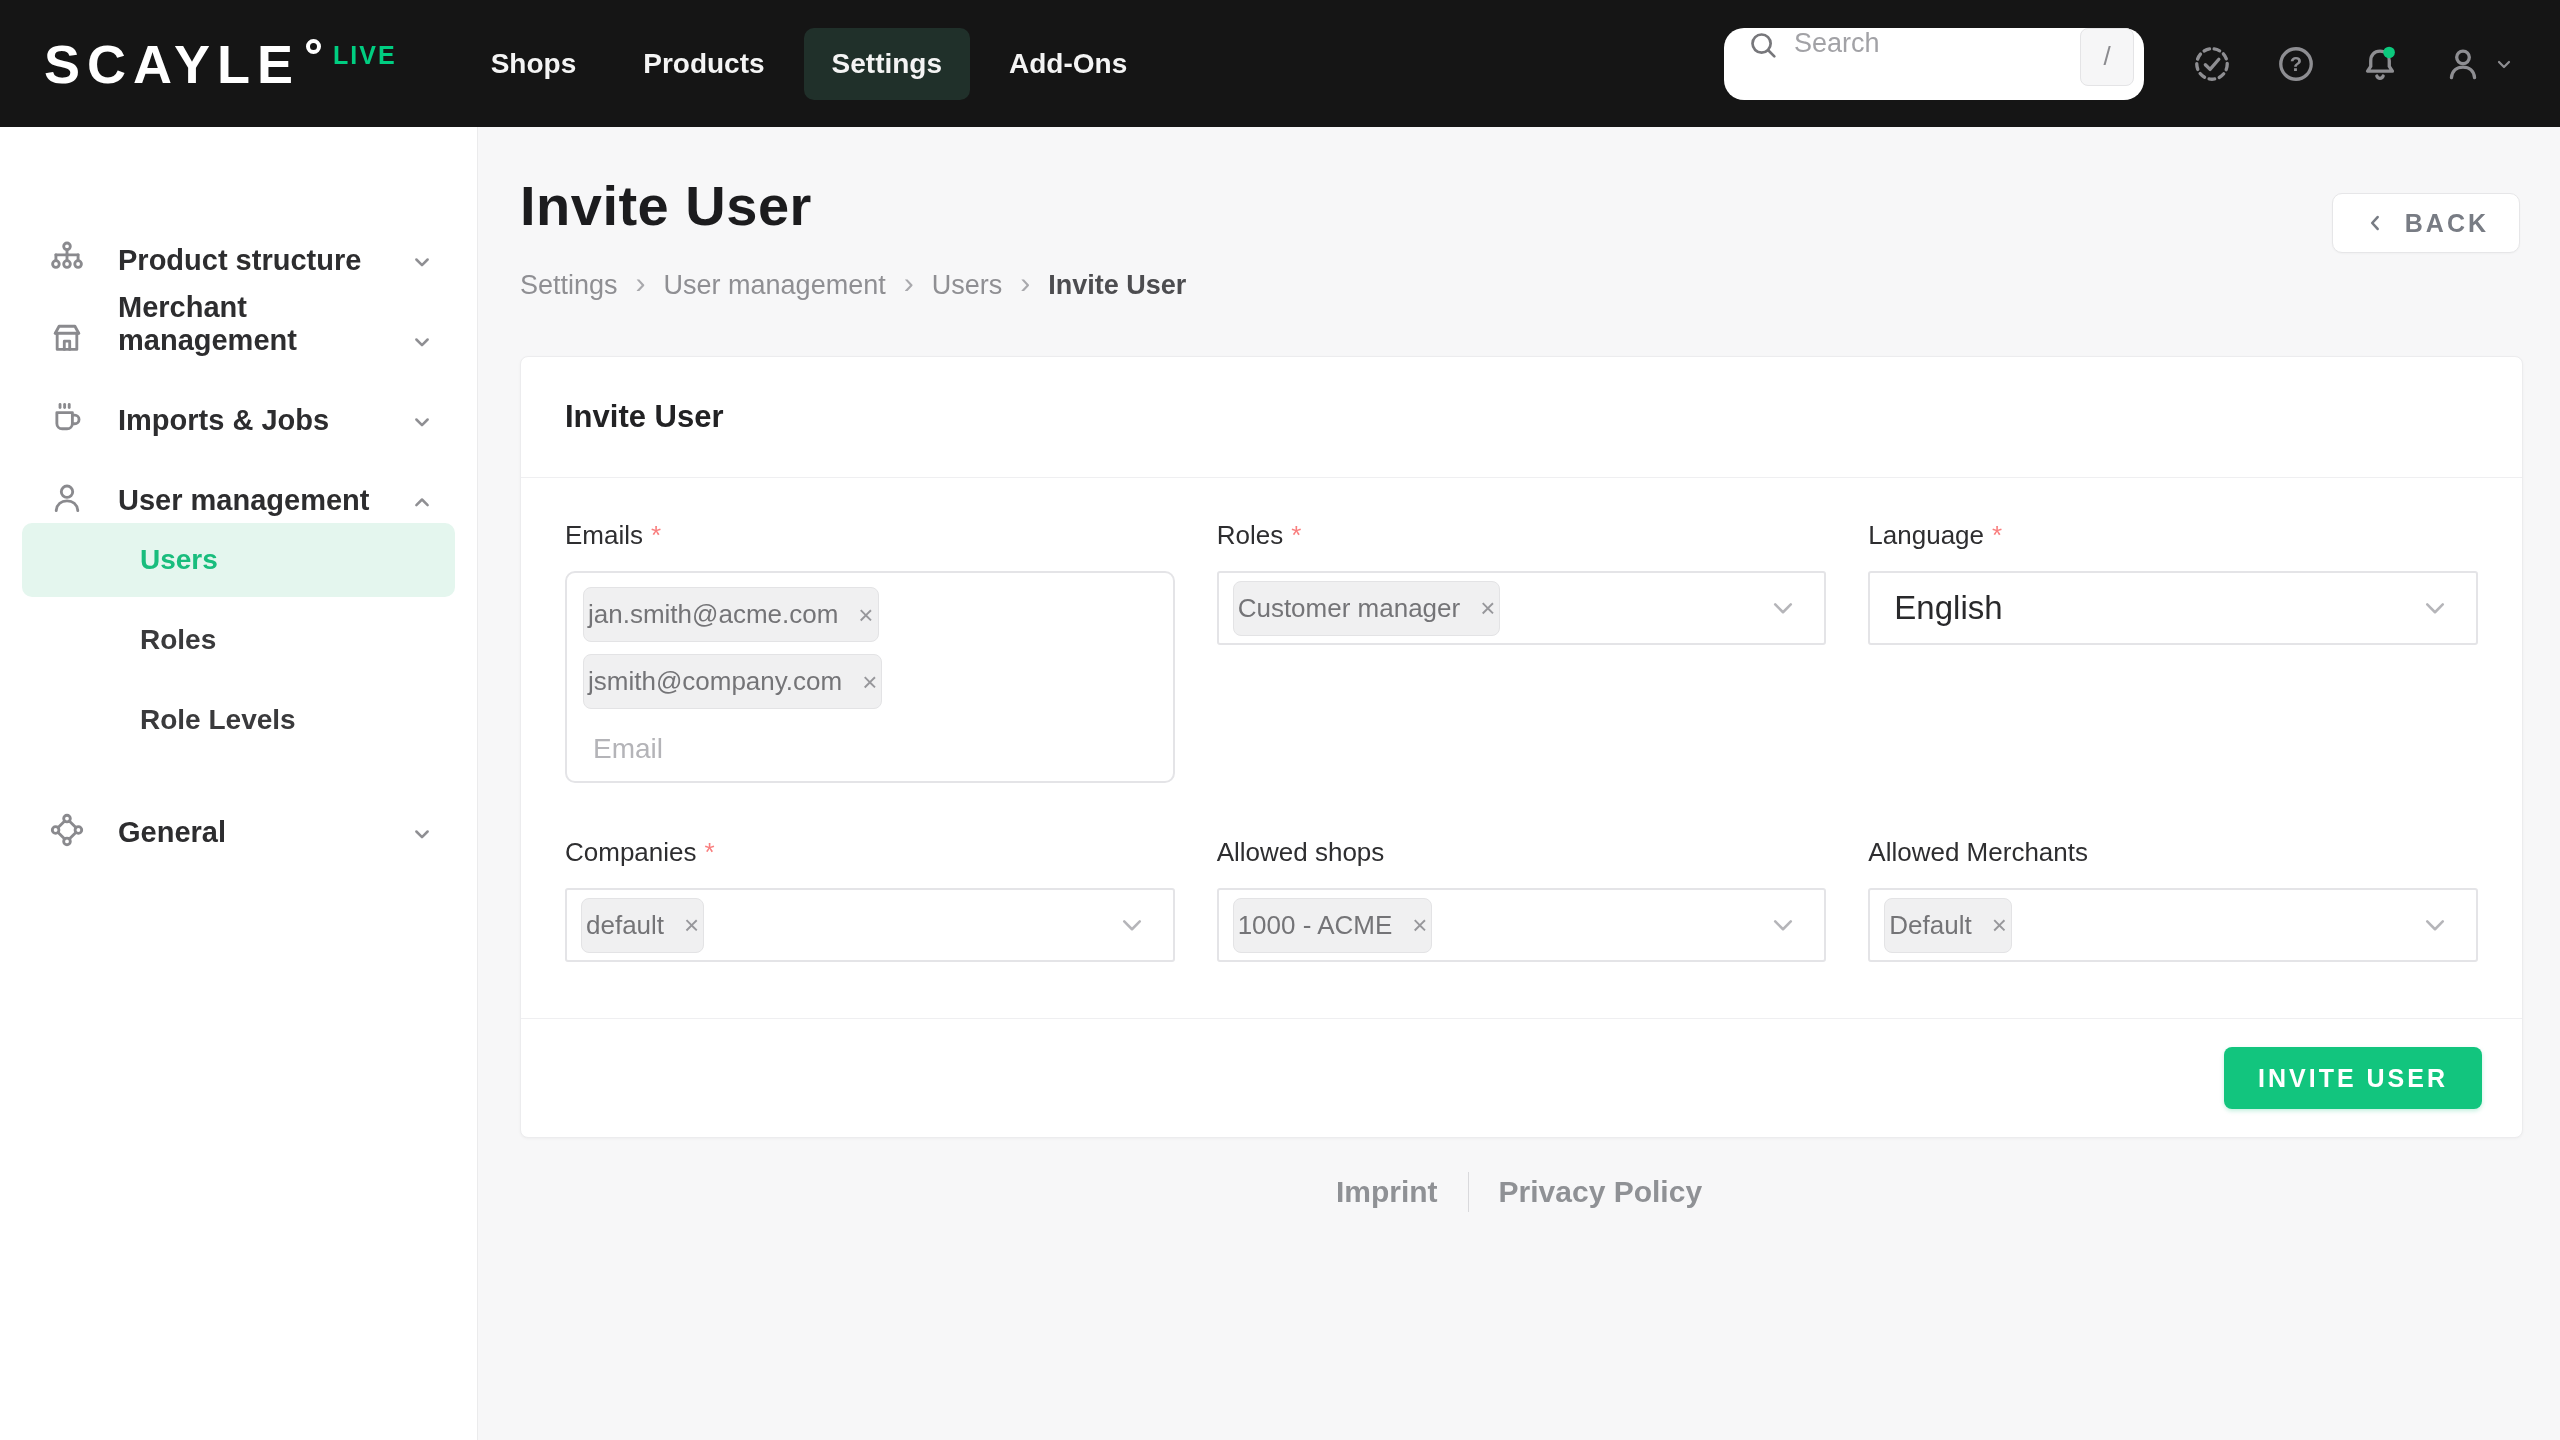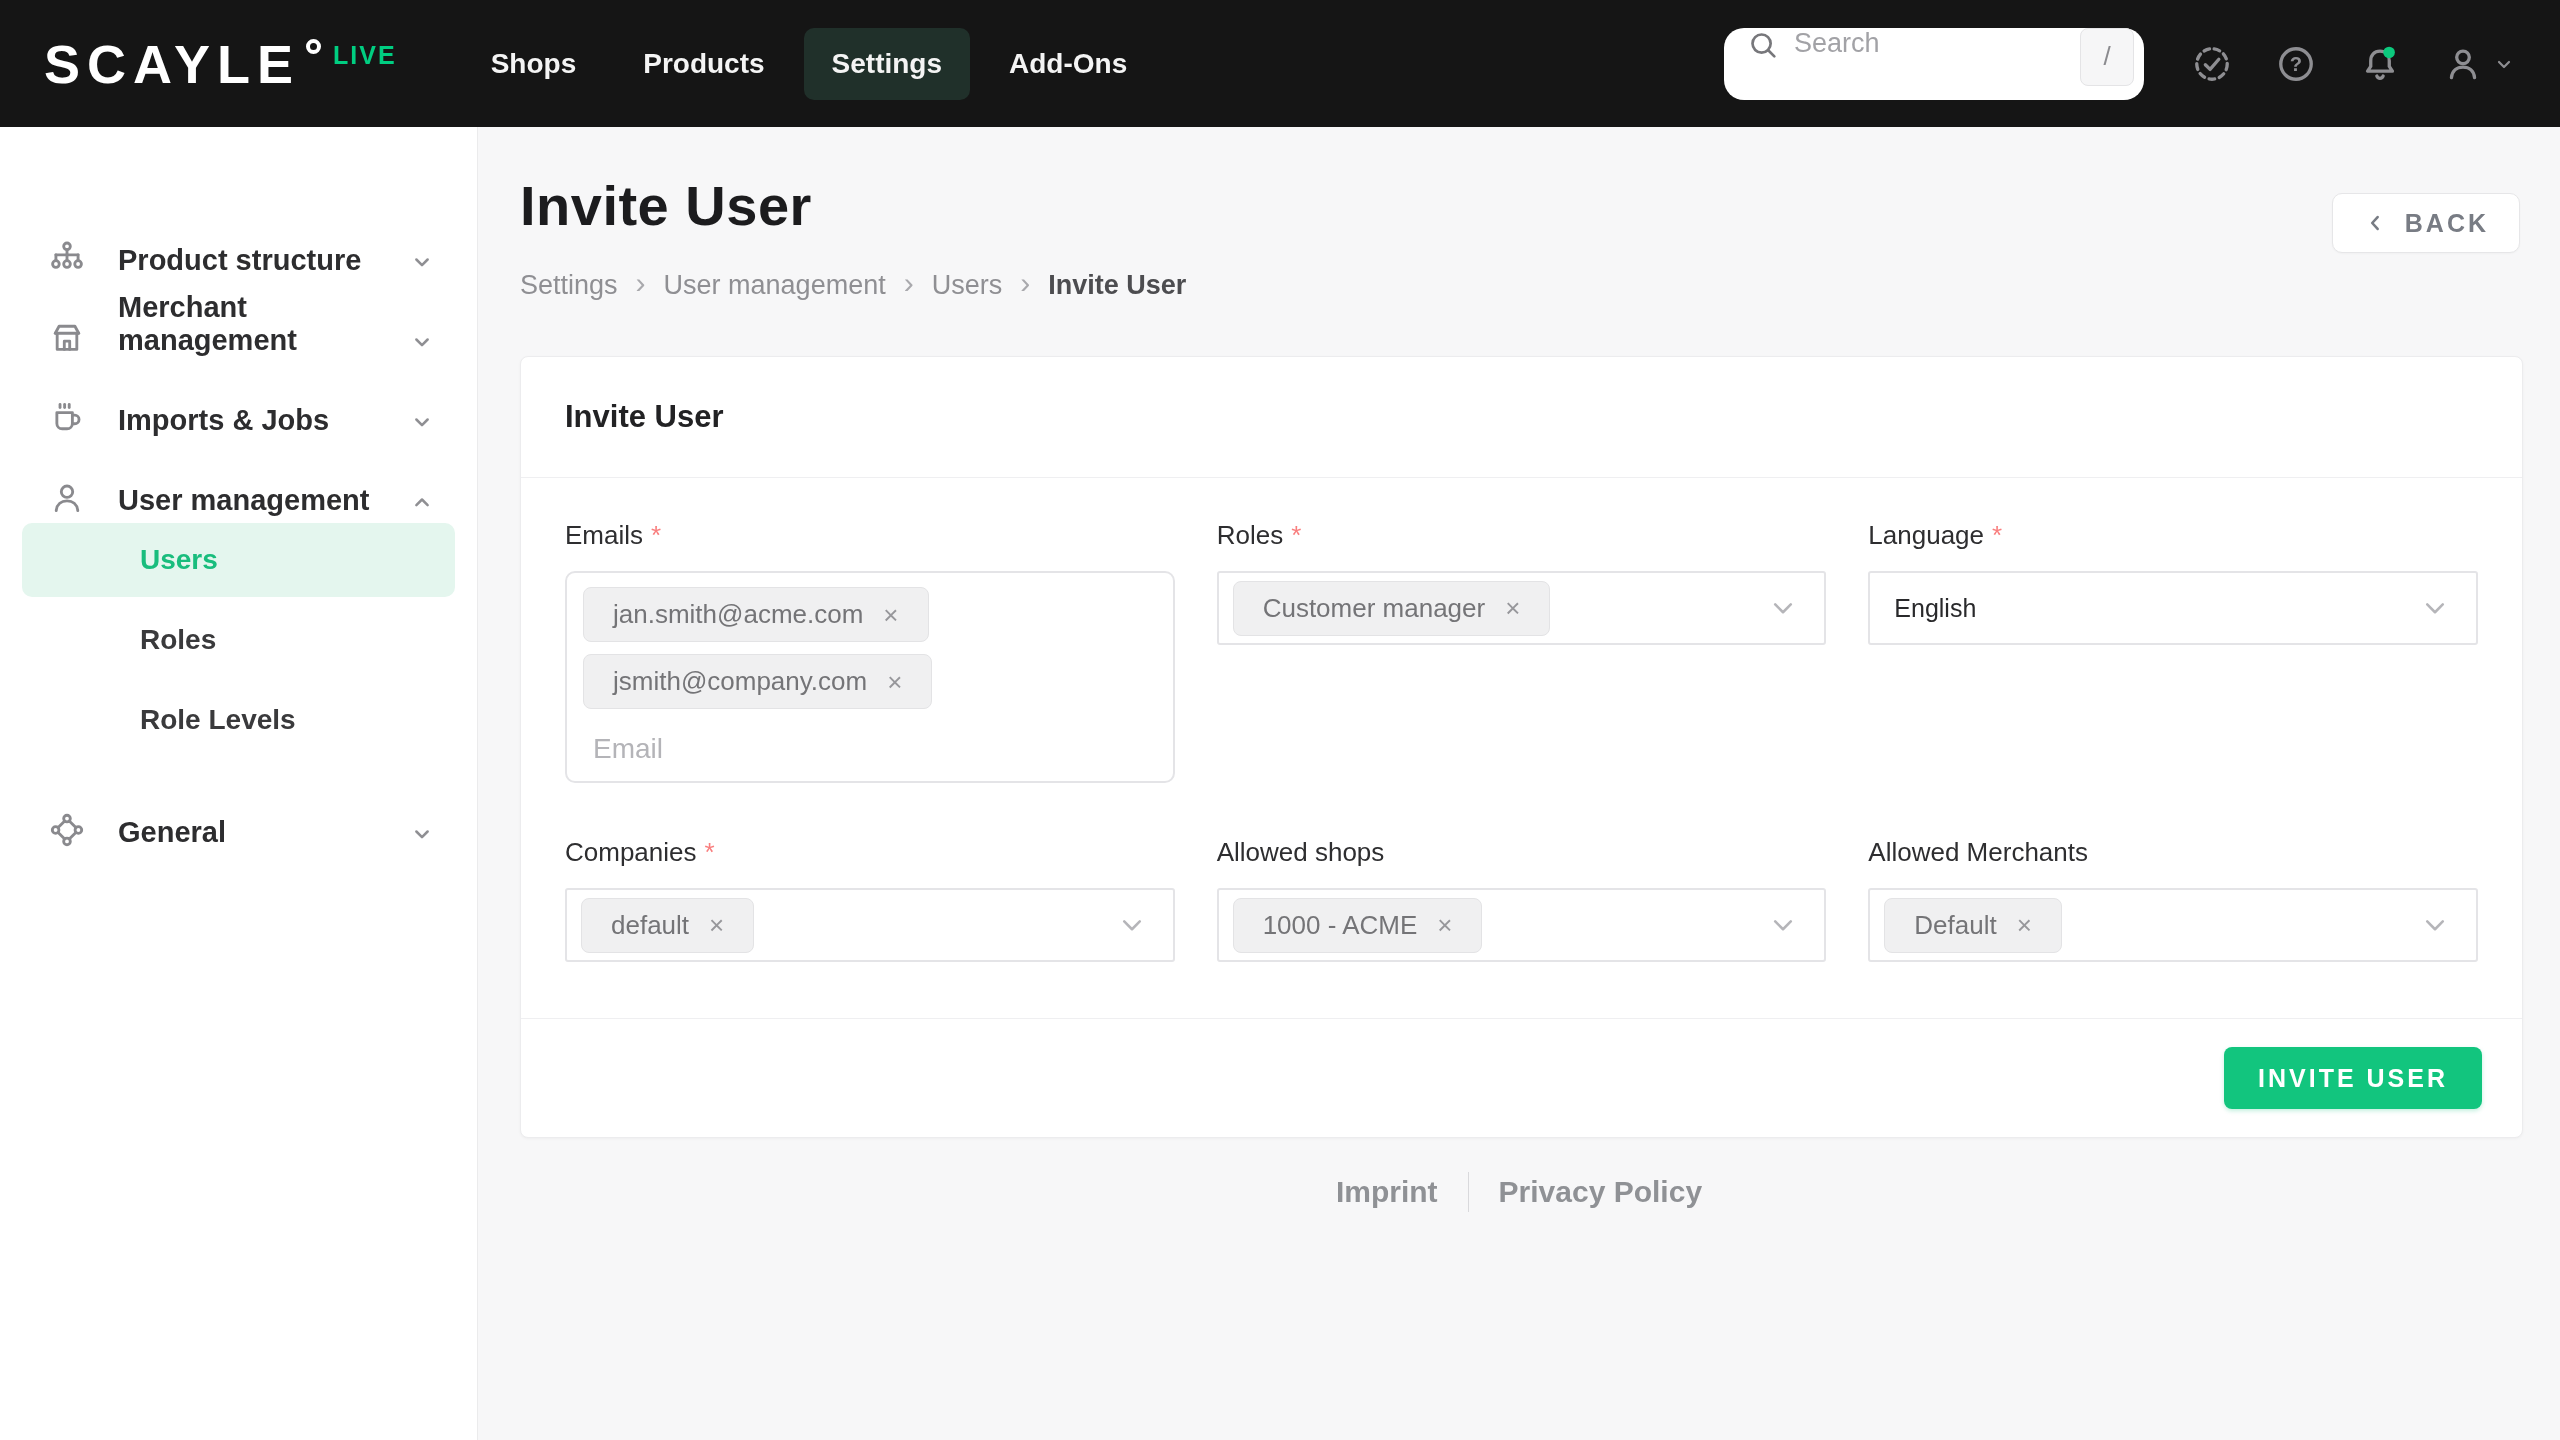--- a/index.html
+++ b/index.html
@@ -67,23 +67,23 @@
   .card-title { font-size:31px; font-weight:700; color:#222224; }
   .card-body { padding:42px 44px 56px 44px; display:grid;
                grid-template-columns:1fr 1fr 1fr; column-gap:42px; row-gap:54px; }
   .field-label { font-size:26px; color:#2e2e30; margin-bottom:20px; display:flex; gap:8px; }
   .req { color:#f97e7e; }
   .multibox { border:2px solid #e4e4e7; border-radius:10px; min-height:176px; padding:14px 16px 10px; }
   .selectbox { border:2px solid #e4e4e7; border-radius:3px; height:74px; display:flex;
                align-items:center; padding:0 64px 0 14px; position:relative; cursor:pointer;
                background:#ffffff; }
   .selectbox .chev { position:absolute; right:24px; top:50%; transform:translateY(-50%); }
-  .select-value { font-size:25px; color:#29292b; padding-left:10px; }
+  .select-value { font-size:33px; color:#29292b; padding-left:10px; }
   .chip { display:inline-flex; align-items:center; background:#f0f0f1; border:1px solid #e3e3e5;
-          border-radius:8px; padding:11px 29px; font-size:26px; color:#747477; white-space:nowrap; }
+          border-radius:8px; padding:11px 4px; font-size:26px; color:#747477; white-space:nowrap; }
   .chip .chip-x { margin-left:20px; color:#97979b; font-size:26px; cursor:pointer; line-height:1; }
   .chip-row { margin-bottom:12px; }
   .email-input { border:none; outline:none; font-size:28px; color:#3a3a3a; width:95%;
                  padding:12px 0 6px 10px; font-family:"Liberation Sans", sans-serif; background:transparent; }
   .email-input::placeholder { color:#b4b4b8; }
   .card-footer { border-top:1px solid #efeff1; padding:28px 40px; display:flex; justify-content:flex-end; }
   .invite-btn { background:#12c57e; border:none; border-radius:8px; height:62px; padding:0 34px;
                 color:#ffffff; font-size:25px; font-weight:800; letter-spacing:3px; cursor:pointer;
                 font-family:"Liberation Sans", sans-serif; box-shadow:0 2px 4px rgba(18,197,126,0.25); }
 

